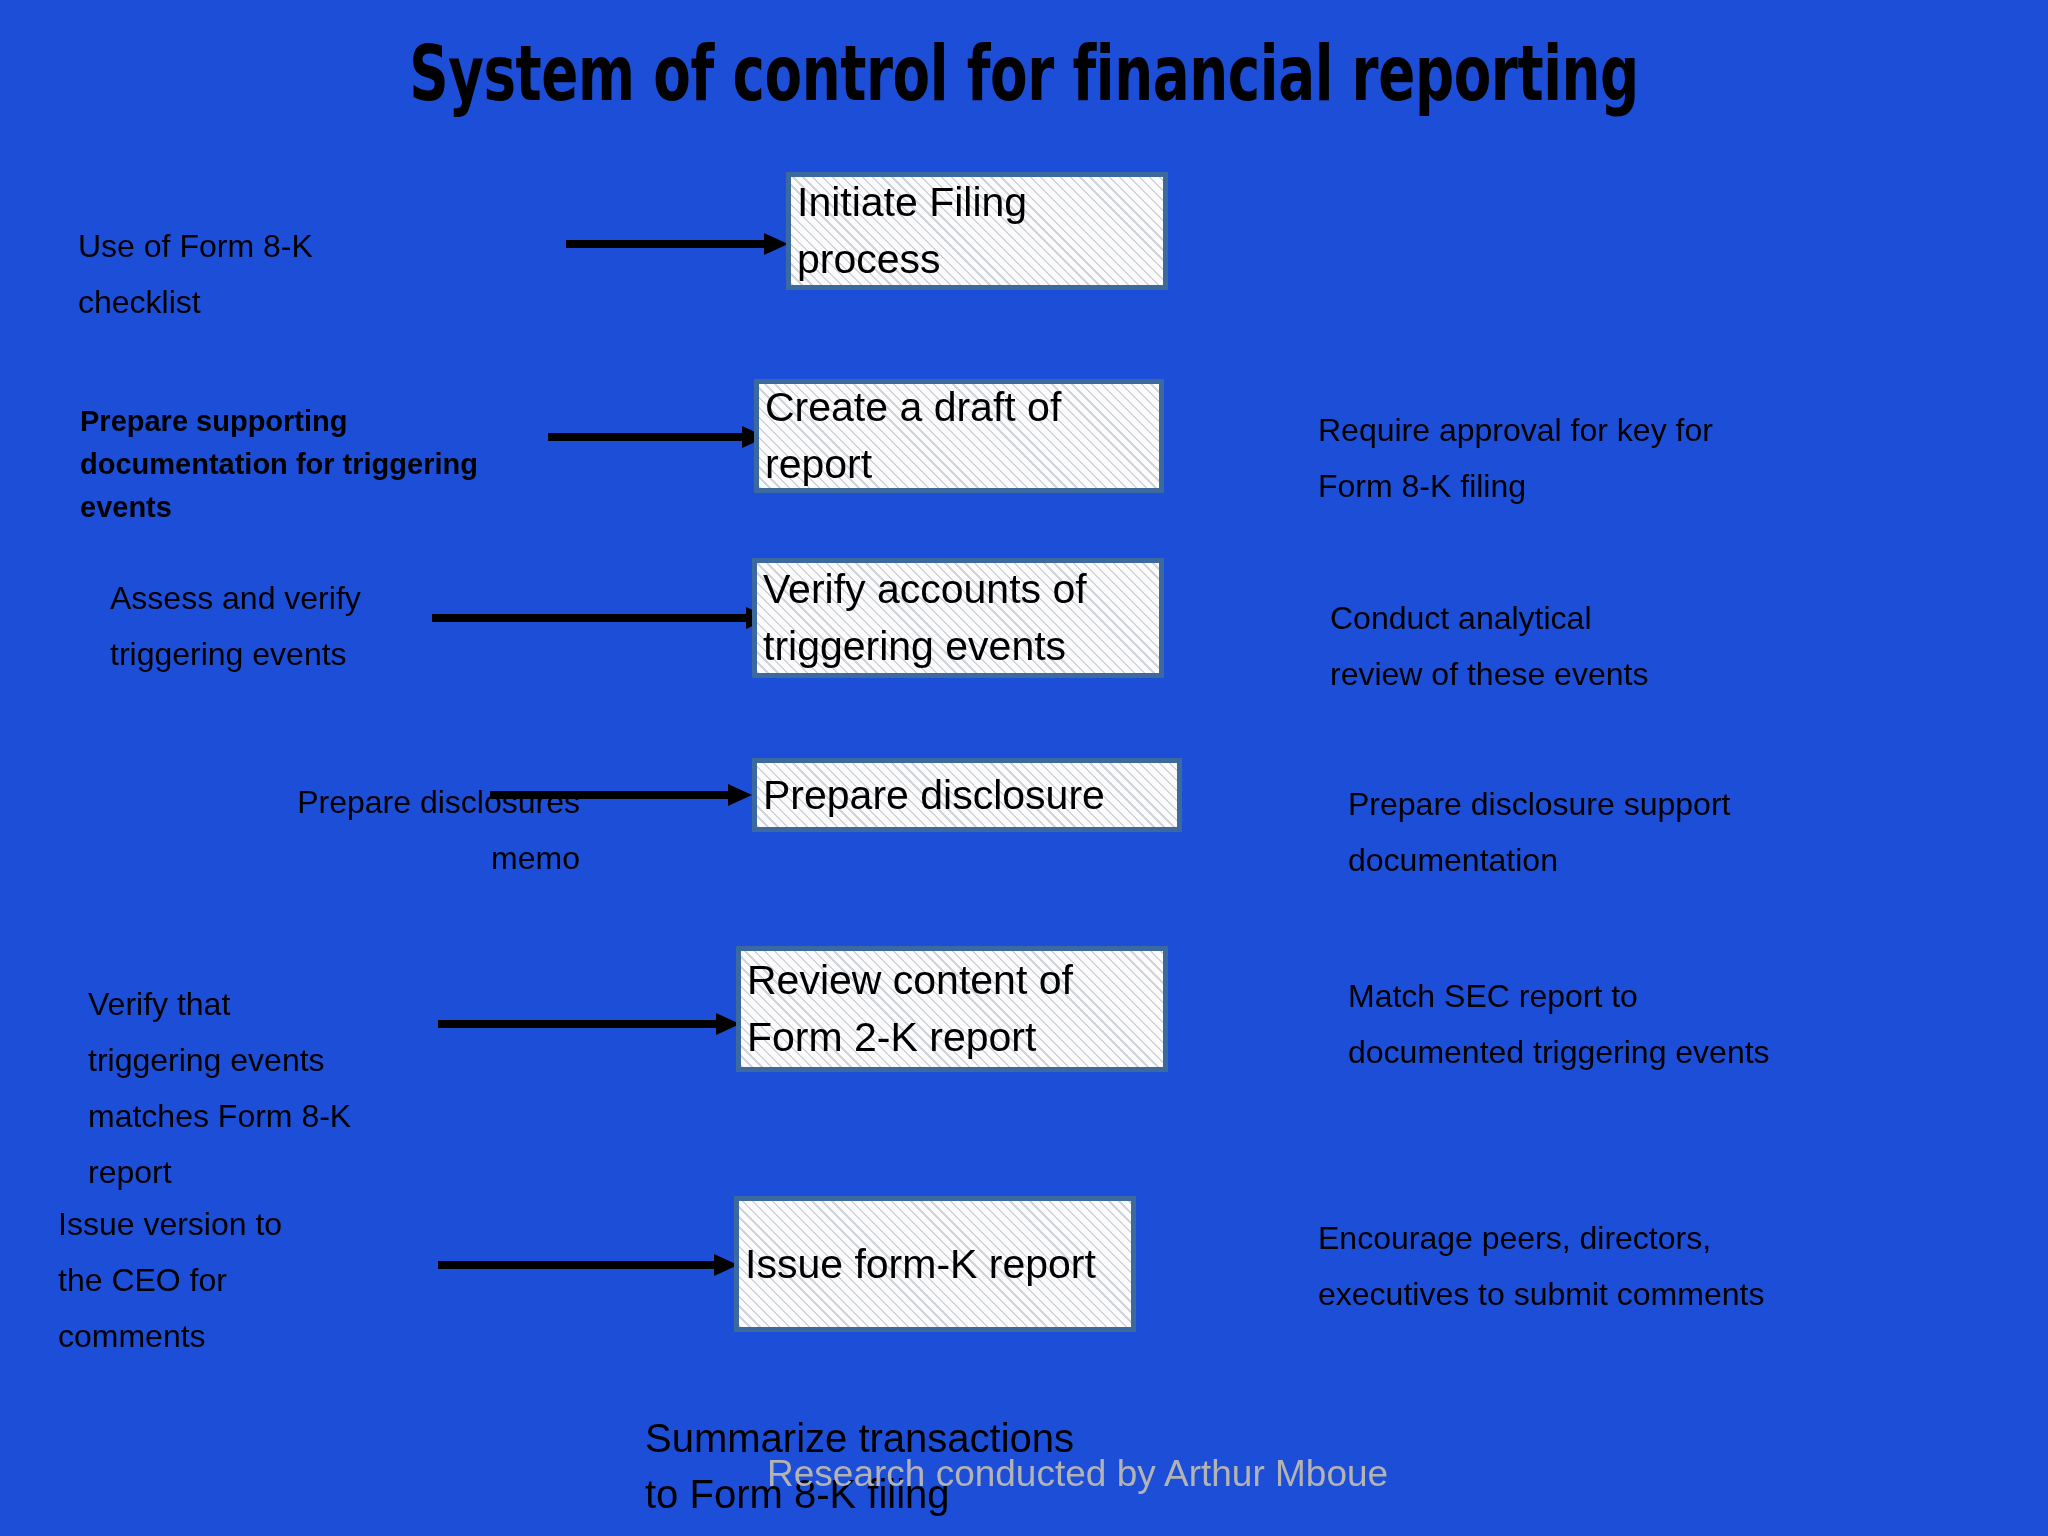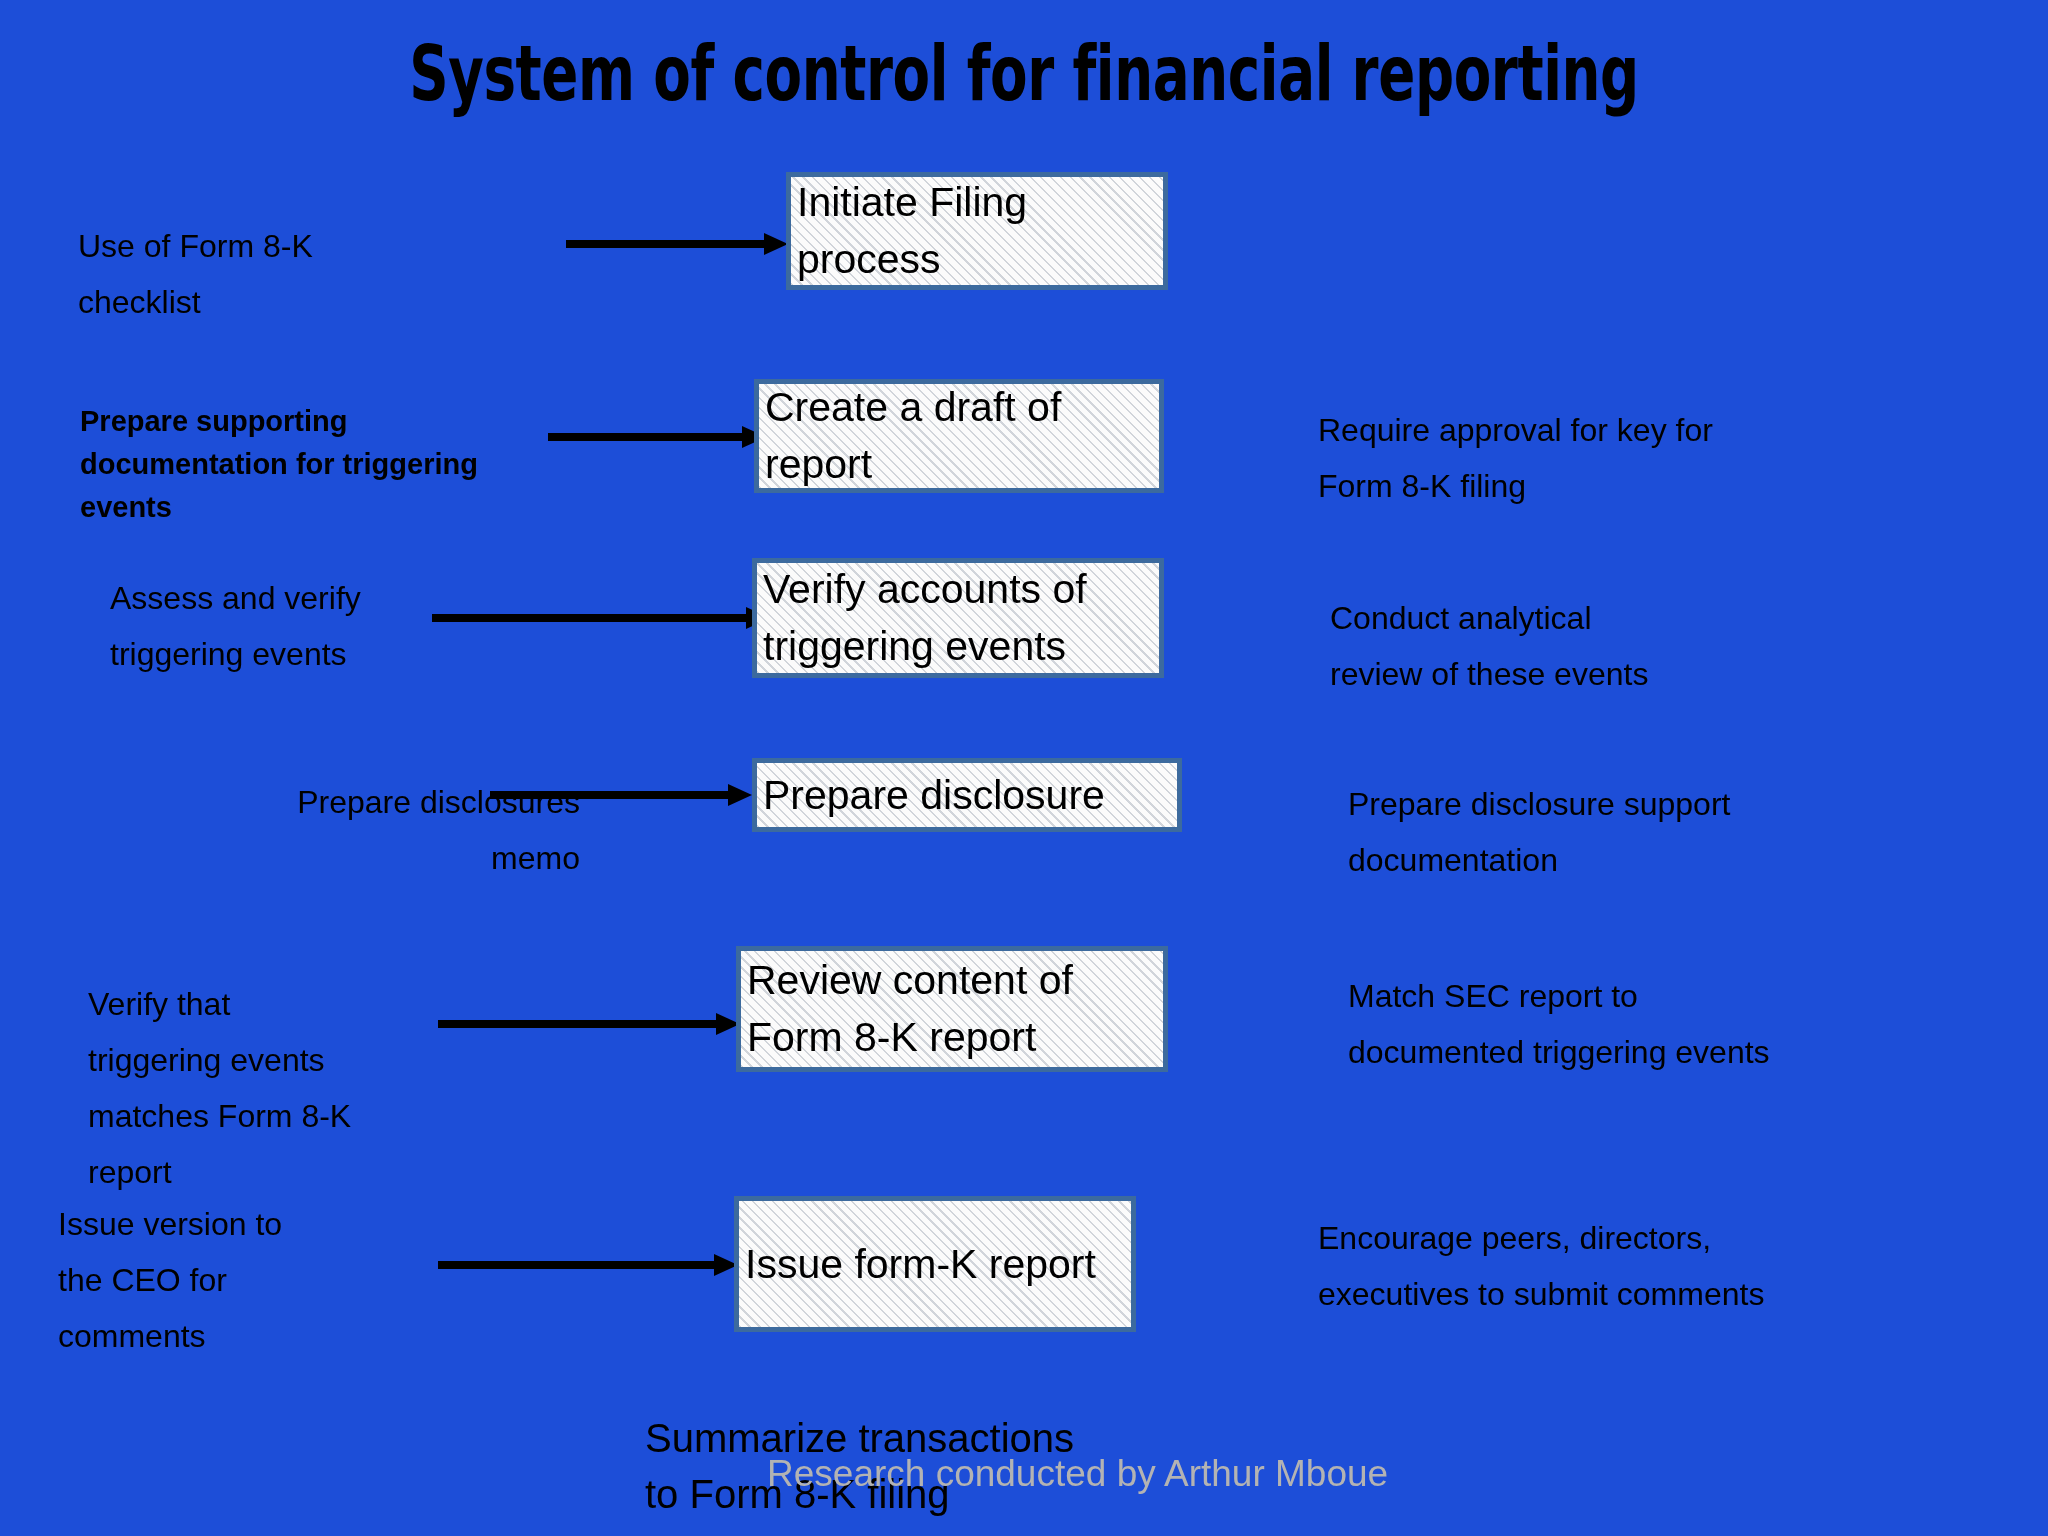--- a/index.html
+++ b/index.html
@@ -200,21 +200,21 @@
 matches Form 8-K
 report</div>
 
   <div class="arrow" style="left:438px; top:1013px; width:302px;">
     <div class="shaft" style="width:280px;"></div>
     <div class="head" style="left:278px;"></div>
   </div>
 
   <div class="proc-box" style="left:736px; top:946px; width:432px; height:126px;">
     <div class="box-text">Review content of
-Form 8-K report</div>
+Form 2-K report</div>
   </div>
 
   <div class="side-label" style="left:1348px; top:968px; width:640px;">Match SEC report to
 documented triggering events</div>
 
   <div class="side-label" style="left:58px; top:1196px; width:420px;">Issue version to
 the CEO for
 comments</div>
 
   <div class="arrow" style="left:438px; top:1254px; width:300px;">

